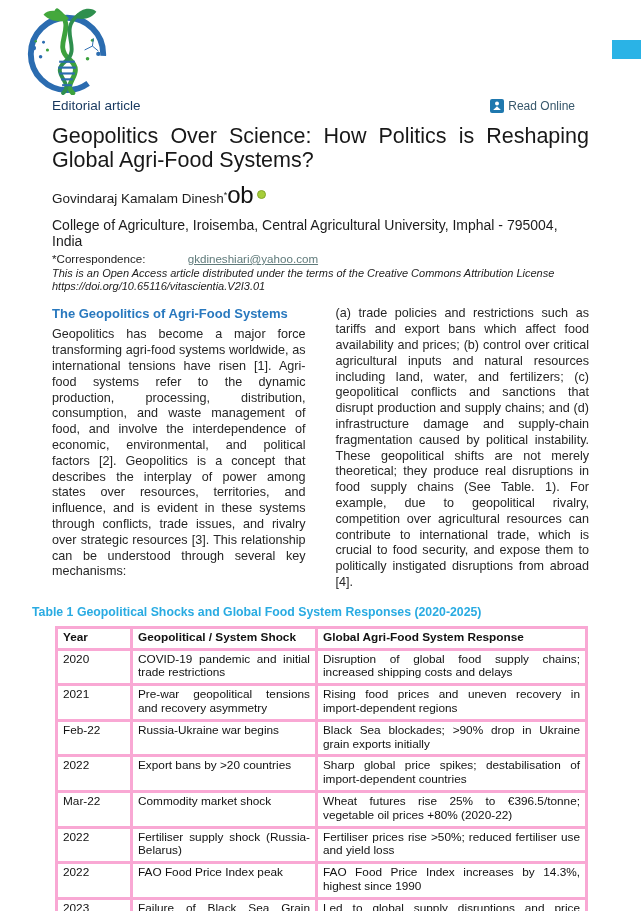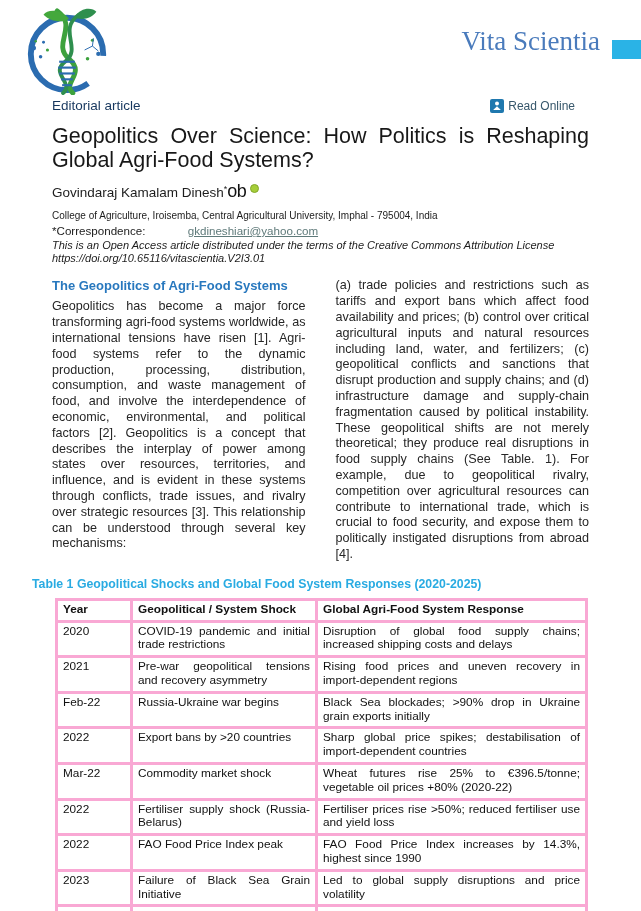--- a/index.html
+++ b/index.html
@@ -20,24 +20,24 @@
 
   .meta-row { display: flex; justify-content: space-between; align-items: flex-end; padding: 4px 66px 0 52px; gap: 48px; }
   .article-type { font-size: 13.5px; color: #17375e; }
   .read-online { display: flex; align-items: center; gap: 4px; font-size: 12px; color: #37576b; cursor: pointer; padding-left: 40px; }
   .ro-icon { width: 14px; height: 14px; display: inline-block; }
 
   
   .title { margin: 11px 52px 0; font-size: 21.5px; line-height: 24px; font-weight: 400; color: #181818; text-align: justify; }
   .author-line { margin: 9px 52px 0; font-size: 13.5px; color: #1d1d1d; }
   .author-sup { font-size: 9px; vertical-align: super; }
-  .author-icons { font-size: 18px; letter-spacing: -0.5px; color: #111; cursor: pointer; }
+  .author-icons { font-size: 24px; letter-spacing: -0.5px; color: #111; cursor: pointer; }
   .orcid-dot { display: inline-block; width: 9px; height: 9px; border-radius: 50%; background: #a6ce39; border: 1px solid #84a82b; margin-left: 4px; vertical-align: 4px; cursor: pointer; }
 
-  .affiliation { margin: 8px 52px 0; font-size: 10px; color: #1c1c1c; }
+  .affiliation { margin: 8px 52px 0; font-size: 14px; color: #1c1c1c; }
   .correspondence { margin: 3px 52px 0; font-size: 11.6px; color: #1c1c1c; }
   .email { color: #5f7a7a; text-decoration: underline; cursor: pointer; margin-left: 39px; }
   .license-block { margin: 2px 52px 0; }
   .license-line { font-size: 11px; font-style: italic; line-height: 13.2px; color: #1c1c1c; }
 
   
   .columns { display: flex; gap: 30px; margin: 13px 52px 0; }
   .col { flex: 1; min-width: 0; }
   .section-heading { font-size: 13px; font-weight: bold; color: #2878be; margin-bottom: 6px; }
   .body-par { font-size: 12.6px; line-height: 15.8px; text-align: justify; color: #262626; }
@@ -93,21 +93,20 @@
             <circle cx="71" cy="55" r="1.8"></circle>
         </g>
 
         <g stroke="#2b6cb0" stroke-width="1">
           <line x1="68" y1="46" x2="76" y2="42"></line>
             <line x1="76" y1="42" x2="82" y2="47"></line>
             <line x1="76" y1="42" x2="77" y2="34"></line>
         </g>
       </svg>
     </div>
-    <div class="journal-name">Vita Scientia</div>
     <div class="accent-square"></div>
   </div>
 
   <div class="meta-row">
     <div class="article-type">Editorial article</div>
     <div class="read-online">
       <span class="ro-icon">
         <svg viewBox="0 0 14 14" width="14" height="14">
           <rect x="0" y="0" width="14" height="14" rx="2" fill="#1f78ae"></rect>
           <circle cx="7" cy="4.4" r="2" fill="#ffffff"></circle>

